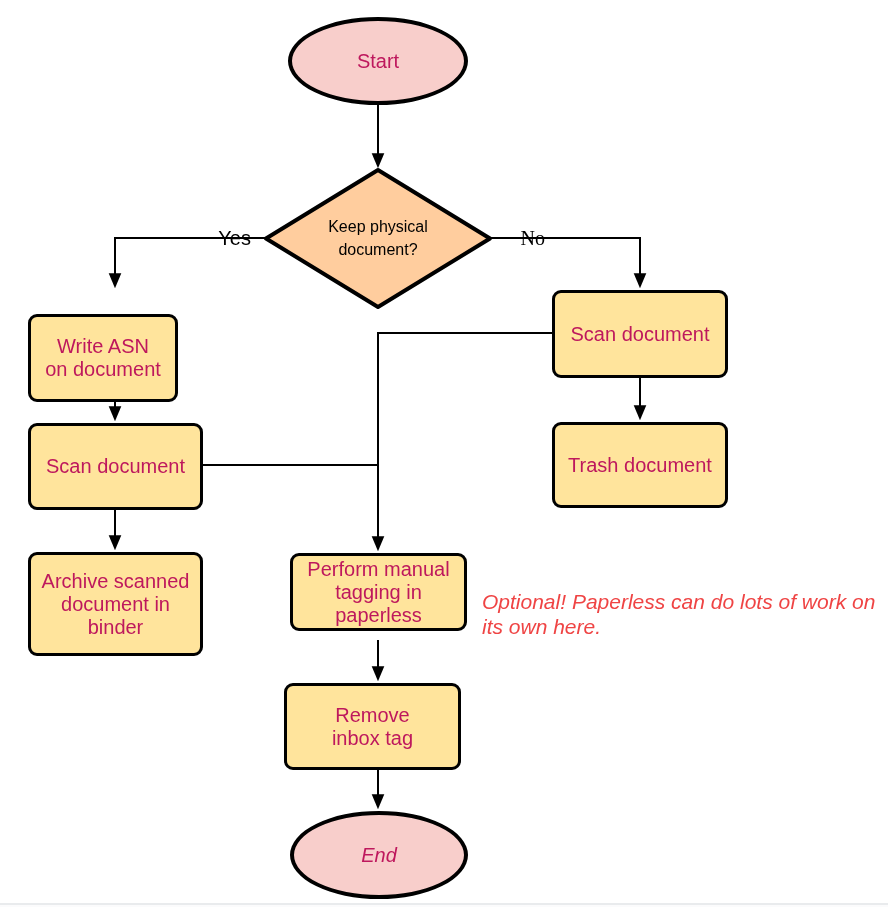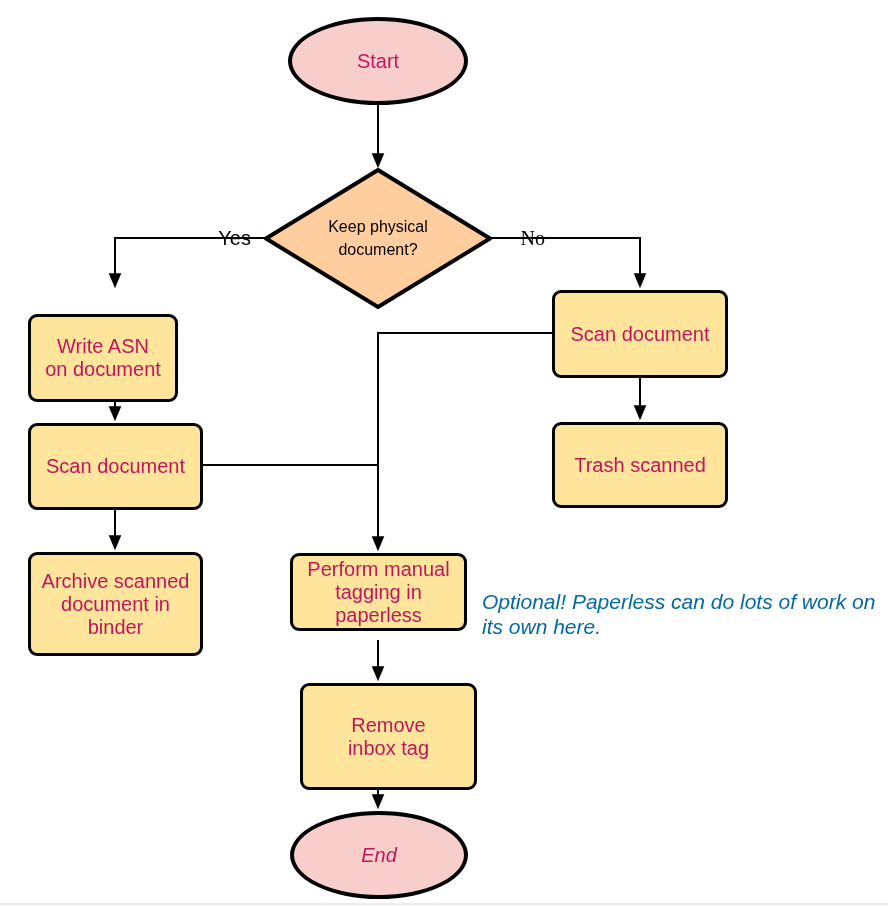--- a/index.html
+++ b/index.html
@@ -62,21 +62,21 @@
     margin-top: 17px;
   }
   .note {
     position: absolute;
     left: 482px;
     top: 589px;
     font-size: 21px;
     font-style: italic;
     line-height: 25px;
     white-space: pre;
-    color: #0369a1;
+    color: #ef4444;
   }
   .bottom-rule {
     position: absolute;
     left: 0; right: 0;
     top: 903px;
     height: 1.5px;
     background: #e9ebed;
   }
   .bottom-strip {
     position: absolute;
@@ -135,30 +135,30 @@
     <span>Archive scanned
 document in
 binder</span>
   </div>
 
   <div class="node process" style="left:552px; top:290px; width:176px; height:88px;">
     <span>Scan document</span>
   </div>
 
   <div class="node process" style="left:552px; top:422px; width:176px; height:86px;">
-    <span>Trash scanned</span>
+    <span>Trash document</span>
   </div>
 
   <div class="node process" style="left:290px; top:553px; width:177px; height:78px;">
     <span>Perform manual
 tagging in
 paperless</span>
   </div>
 
-  <div class="node process" style="left:300px; top:683px; width:177px; height:107px;text-align:center;">
+  <div class="node process" style="left:284px; top:683px; width:177px; height:87px;text-align:center;">
     <span>Remove
 inbox tag</span>
   </div>
 
   <div class="node terminal" style="left:290px; top:811px; width:178px; height:88px;font-style:italic;">
     <span>End</span>
   </div>
 
   <div class="note">Optional! Paperless can do lots of work on
 its own here.</div>

